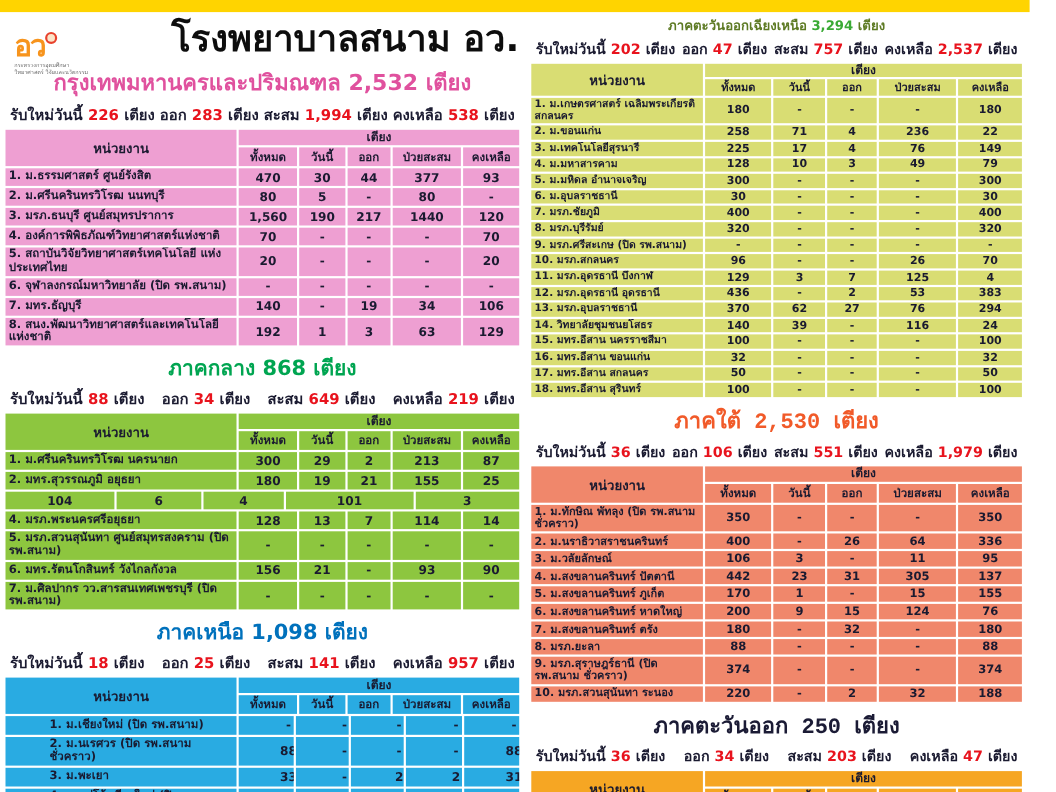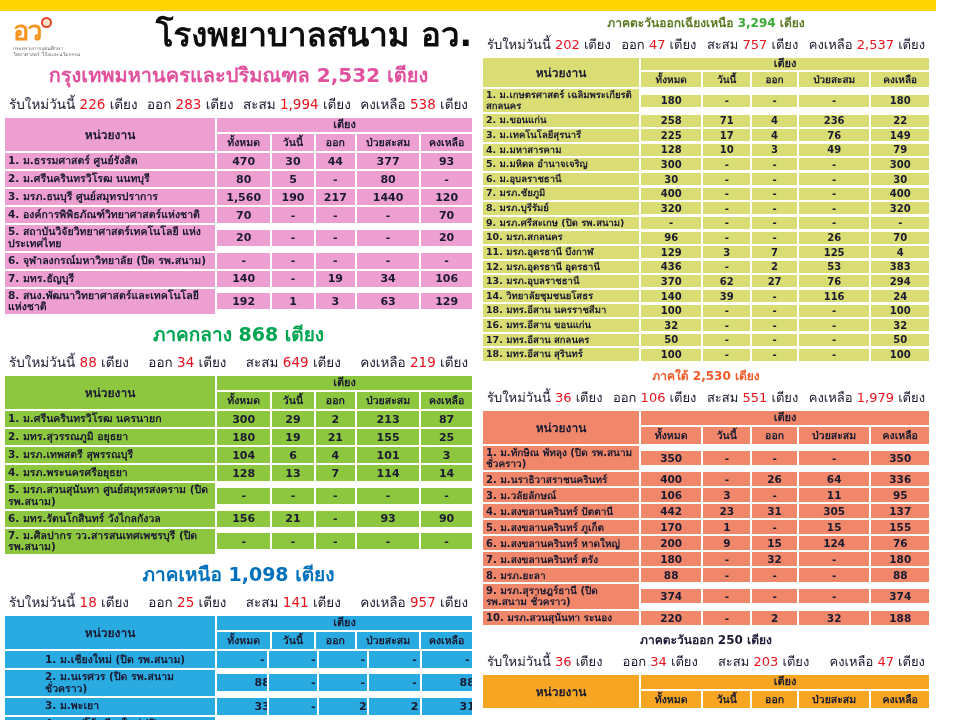--- a/index.html
+++ b/index.html
@@ -5,53 +5,53 @@
   html,body{margin:0;padding:0;background:#fff;}
   .page{position:relative;width:960px;height:720px;background:#ffffff;overflow:hidden;
         font-family:"DejaVu Sans",sans-serif;color:#1a1a30;}
   .topbar{position:absolute;top:0;left:0;width:936px;height:11px;background:#ffd400;}
   .cols{position:absolute;top:11px;left:0;width:960px;display:flex;}
   .col-left{width:474px;padding:0 2px 0 5px;box-sizing:border-box;}
   .col-right{width:470px;padding:2px 15px 0 9px;box-sizing:border-box;}
 
   
   .main-header{position:relative;height:46px;margin-top:2px;}
-  .logo{position:absolute;left:8px;top:4px;width:78px;text-align:left;line-height:1;}
+  .logo{position:absolute;left:8px;top:16px;width:78px;text-align:left;line-height:1;}
   .logo-mark{font-size:27px;font-weight:bold;color:#f7941d;letter-spacing:-2px;}
   .logo-dot{display:inline-block;width:7px;height:7px;border:2px solid #e8412c;border-radius:50%;
             vertical-align:top;margin-left:1px;background:#fbe4c8;}
   .logo-caption{font-size:5px;color:#666;width:76px;line-height:1.2;margin-top:1px;}
   .main-title{text-align:right;font-size:33px;font-weight:bold;color:#0d0d0d;
               line-height:44px;padding-left:50px;white-space:nowrap;}
 
   
   .region{margin-bottom:5px;}
   .region-title{margin:3px 0 2px;text-align:center;font-weight:bold;color:var(--title);}
   .rt-total{color:var(--num);}
   .region-bangkok .region-title{font-size:20px;margin-top:0;}
   .region-central .region-title,.region-north .region-title{font-size:19px;}
   .region-northeast .region-title{font-size:12px;margin-top:0;}
-  .region-south .region-title,.region-east .region-title{font-size:12px;}
+  .region-south .region-title,.region-east .region-title{font-size:20px;font-family:Liberation Mono, monospace;}
 
   .stats{display:flex;justify-content:space-between;align-items:baseline;
-         font-weight:normal;padding:0 4px;margin-bottom:3px;white-space:nowrap;}
+         font-weight:bold;padding:0 4px;margin-bottom:3px;white-space:nowrap;}
   .col-left .stats{font-size:13.5px;}
   .col-right .stats{font-size:13px;}
   .num{color:#e8131d;}
 
   
   .rtable{width:100%;}
   .thead{display:flex;gap:2px;margin-bottom:2px;font-weight:bold;}
   .hname{flex:0 0 var(--namew);background:var(--cell);display:flex;align-items:center;
          justify-content:center;font-size:12px;}
   .beds-wrap{flex:1;display:flex;flex-direction:column;gap:2px;}
   .beds-label{background:var(--cell);text-align:center;font-size:11px;height:14px;line-height:14px;}
   .subcols{display:flex;gap:2px;}
   .subcols .cell{min-height:17px;font-size:10.5px;}
-  .trow{display:flex;gap:2px;margin-bottom:2px;align-items:center;}
+  .trow{display:flex;gap:2px;margin-bottom:2px;}
   .cell{background:var(--cell);display:flex;align-items:center;justify-content:center;
         font-weight:bold;font-size:11px;color:#1a1a30;overflow:hidden;}
   .cell.name{flex:0 0 var(--namew);justify-content:flex-start;text-align:left;
              padding:1px 3px;box-sizing:border-box;line-height:1.12;font-size:10.5px;}
   .c0{flex:1.15;} .c1{flex:0.9;} .c2{flex:0.85;} .c3{flex:1.35;} .c4{flex:1.1;}
   .col-left .region{--namew:45%;}
   .col-right .region{--namew:35%;}
 
   .region-bangkok .tbody .cell{min-height:16px;}
   .region-central .tbody .cell{min-height:16px;}
@@ -202,21 +202,20 @@
                 </div>
                 <div class="trow">
                   <div class="cell name">2. มทร.สุวรรณภูมิ อยุธยา</div>
                   <div class="cell c0">180</div>
                   <div class="cell c1">19</div>
                   <div class="cell c2">21</div>
                   <div class="cell c3">155</div>
                   <div class="cell c4">25</div>
                 </div>
                 <div class="trow">
-                  <div class="cell name">3. มรภ.เทพสตรี สุพรรณบุรี</div>
                   <div class="cell c0">104</div>
                   <div class="cell c1">6</div>
                   <div class="cell c2">4</div>
                   <div class="cell c3">101</div>
                   <div class="cell c4">3</div>
                 </div>
                 <div class="trow">
                   <div class="cell name">4. มรภ.พระนครศรีอยุธยา</div>
                   <div class="cell c0">128</div>
                   <div class="cell c1">13</div>
@@ -443,21 +442,21 @@
                 </div>
                 <div class="trow">
                   <div class="cell name">14. วิทยาลัยชุมชนยโสธร</div>
                   <div class="cell c0">140</div>
                   <div class="cell c1">39</div>
                   <div class="cell c2">-</div>
                   <div class="cell c3">116</div>
                   <div class="cell c4">24</div>
                 </div>
                 <div class="trow">
-                  <div class="cell name">18. มทร.อีสาน นครราชสีมา</div>
+                  <div class="cell name">15. มทร.อีสาน นครราชสีมา</div>
                   <div class="cell c0">100</div>
                   <div class="cell c1">-</div>
                   <div class="cell c2">-</div>
                   <div class="cell c3">-</div>
                   <div class="cell c4">100</div>
                 </div>
                 <div class="trow">
                   <div class="cell name">16. มทร.อีสาน ขอนแก่น</div>
                   <div class="cell c0">32</div>
                   <div class="cell c1">-</div>

